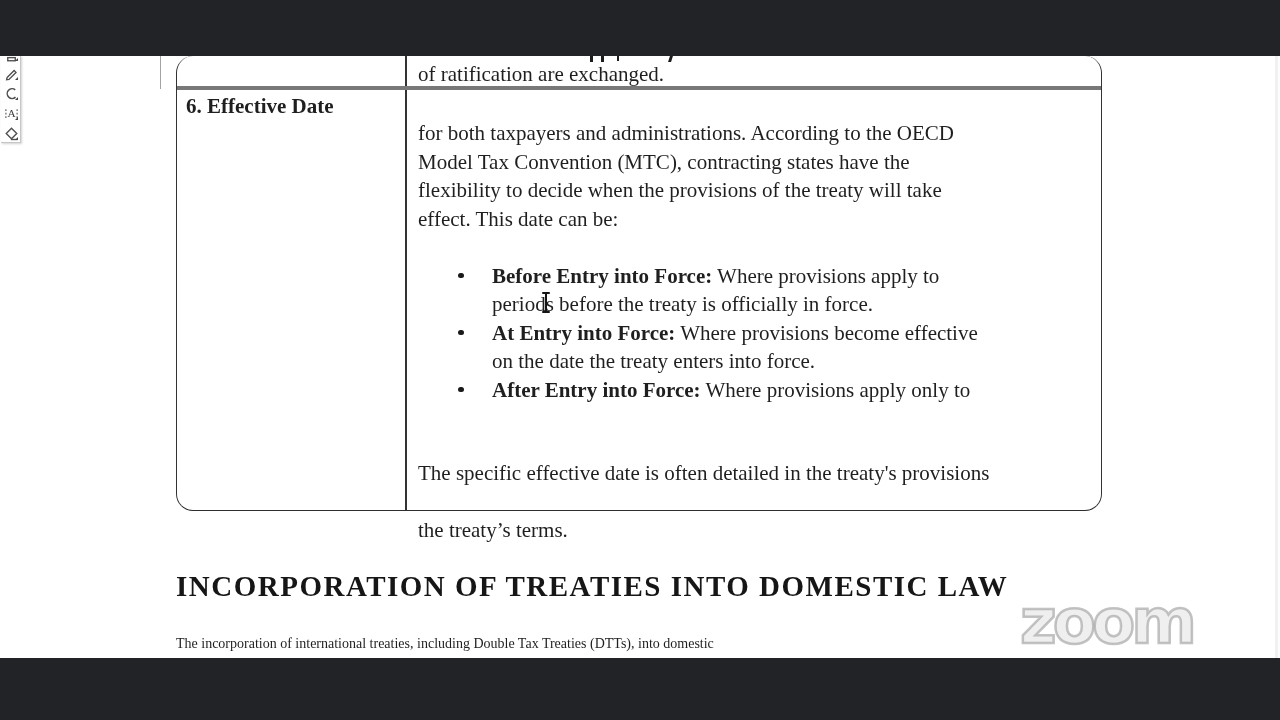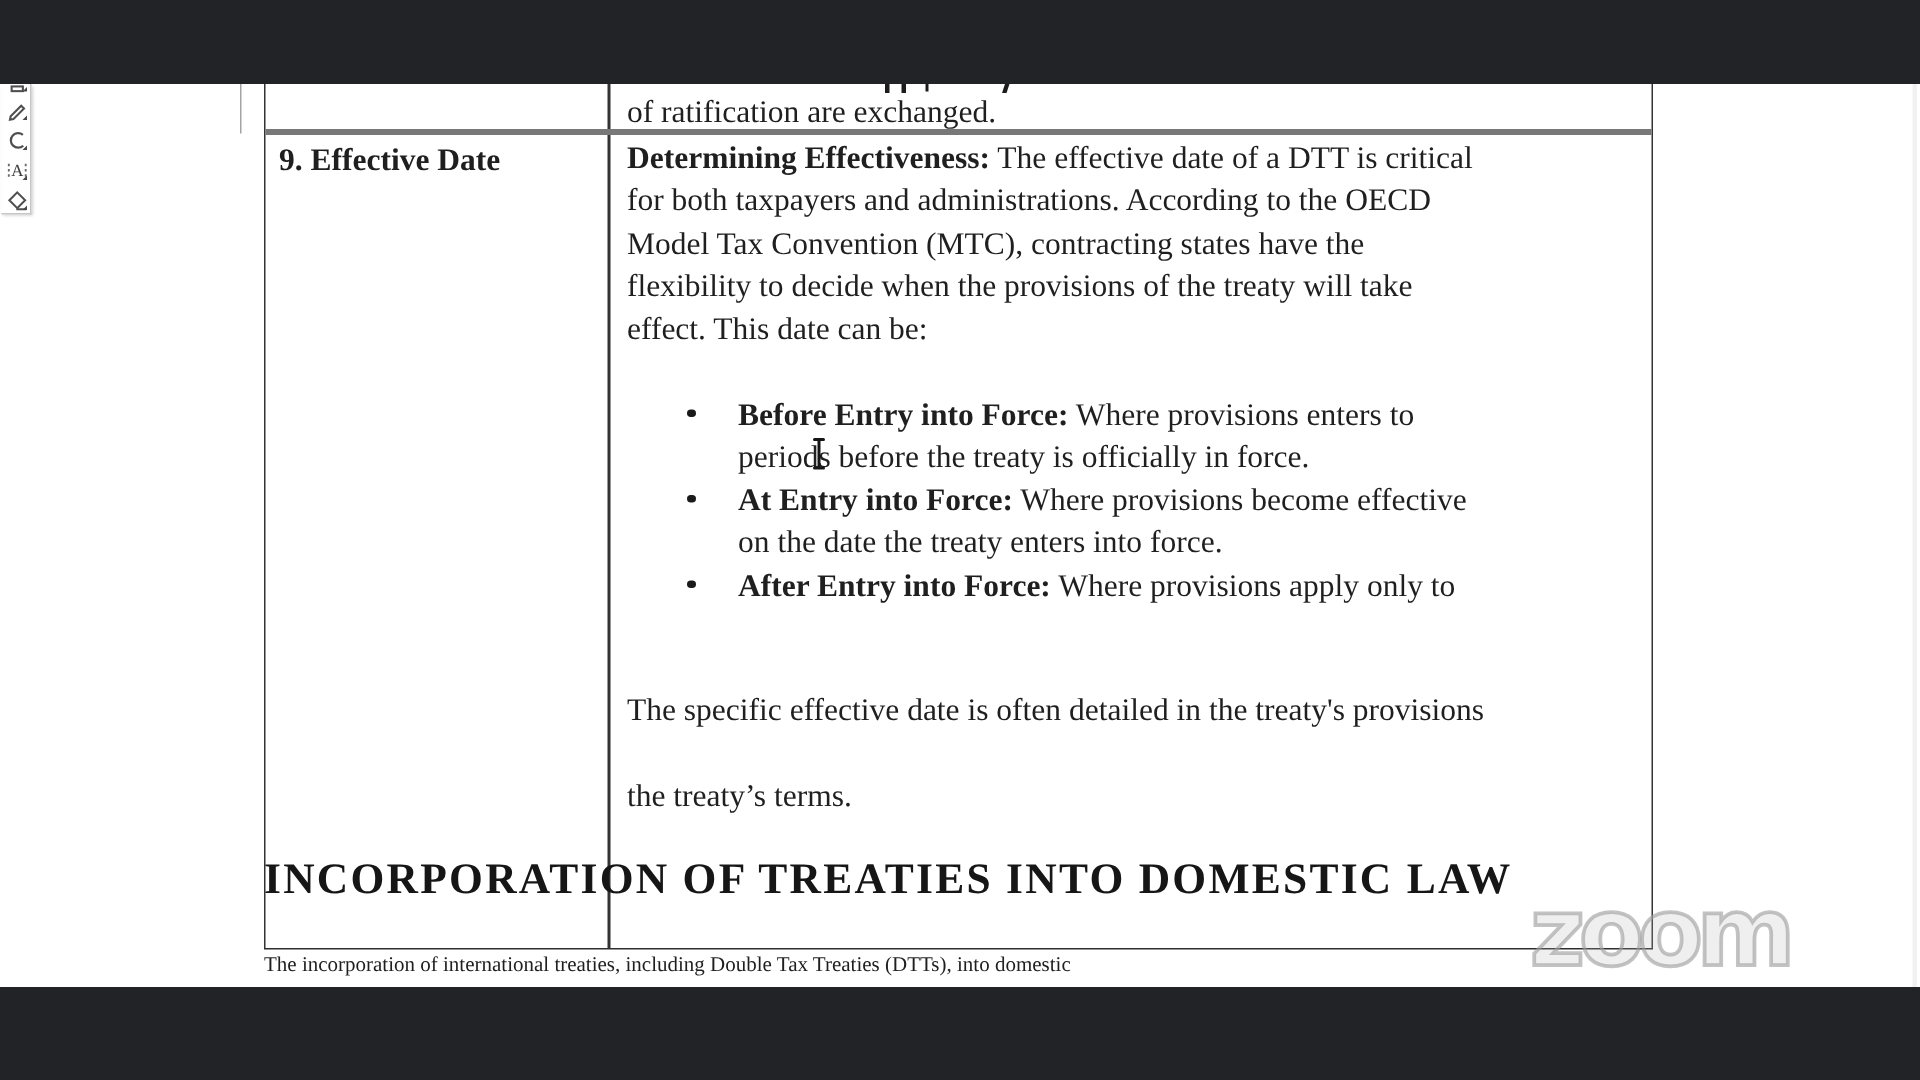--- a/index.html
+++ b/index.html
@@ -15,22 +15,22 @@
   
   .toolbar { position:absolute; left:1px; top:0; width:20px; height:87px; background:#fff;
              border-right:1px solid #c6c6c6; border-bottom:1px solid #c6c6c6;
              box-shadow:1px 1px 2px rgba(0,0,0,0.18); z-index:3; }
   .tool { position:absolute; left:3px; width:15px; height:15px; }
   .tool::after { content:""; position:absolute; right:1px; bottom:1px;
                  border-left:3.5px solid transparent; border-bottom:3.5px solid #474747; }
   .tool svg { display:block; }
 
   
-  .tbl { position:absolute; left:176px; top:0; width:926px; height:577px;
-         border-left:1.5px solid #333; border-right:1.5px solid #333; border-bottom:1.5px solid #2e2e2e; }
+  .tbl { position:absolute; left:176px; top:0; width:926px; height:455px;
+         border-left:1.5px solid #333; border-right:1.5px solid #333; border-bottom:1.5px solid #2e2e2e;border-radius:17px; }
   .coldiv { position:absolute; left:228px; top:0; bottom:0; width:1.5px; background:#333; }
   .rowdiv { position:absolute; left:0; right:0; top:30px; height:3.5px; background:#787878; }
   .ln { position:absolute; left:241px; white-space:nowrap; font-size:21px; line-height:28.4px; color:#1f1f1f; }
   .ln b { font-weight:bold; }
   .c1 { left:9px; font-weight:bold; }
   .bl { left:315px; }
   .dot { position:absolute; left:-34px; top:11px; width:5.5px; height:5.5px; border-radius:50%; background:#1a1a1a; }
   .frag { position:absolute; background:#1c1c1c; }
 
   .stray-line { position:absolute; left:160px; top:0; width:1px; height:33px; background:#a3a3a3; }
@@ -102,30 +102,29 @@
     <div class="frag" style="left:413px; top:0; width:2.5px; height:6px;"></div>
     <div class="frag" style="left:424px; top:0; width:2.5px; height:6px;"></div>
     <div class="frag" style="left:440px; top:0; width:2px; height:5px;"></div>
     <div class="frag" style="left:492px; top:0; width:2.5px; height:6px; transform:skewX(-18deg);"></div>
 
     <div class="ln" style="top:3.5px;">
       <span>of ratification are exchanged.</span>
     </div>
 
     <div class="ln c1" style="top:36px;">
-      <span>9. Effective Date</span>
+      <span>6. Effective Date</span>
     </div>
 
-    <div class="ln" style="top:34.5px;"><b>Determining Effectiveness:</b><span> The effective date of a DTT is critical</span></div>
     <div class="ln" style="top:63px;"><span>for both taxpayers and administrations. According to the OECD</span></div>
     <div class="ln" style="top:91.5px;"><span>Model Tax Convention (MTC), contracting states have the</span></div>
     <div class="ln" style="top:120px;"><span>flexibility to decide when the provisions of the treaty will take</span></div>
     <div class="ln" style="top:148.5px;"><span>effect. This date can be:</span></div>
 
-    <div class="ln bl" style="top:205.5px;"><span class="dot"></span><b>Before Entry into Force:</b><span> Where provisions enters to</span></div>
+    <div class="ln bl" style="top:205.5px;"><span class="dot"></span><b>Before Entry into Force:</b><span> Where provisions apply to</span></div>
     <div class="ln bl" style="top:234px;"><span>periods before the treaty is officially in force.</span></div>
     <div class="ln bl" style="top:262.5px;"><span class="dot"></span><b>At Entry into Force:</b><span> Where provisions become effective</span></div>
     <div class="ln bl" style="top:291px;"><span>on the date the treaty enters into force.</span></div>
     <div class="ln bl" style="top:319.5px;"><span class="dot"></span><b>After Entry into Force:</b><span> Where provisions apply only to</span></div>
 
     <div class="ln" style="top:403px;"><span>The specific effective date is often detailed in the treaty's provisions</span></div>
     <div class="ln" style="top:460px;"><span>the treaty’s terms.</span></div>
   </div>
 
   <div class="doc-heading">INCORPORATION OF TREATIES INTO DOMESTIC LAW</div>

